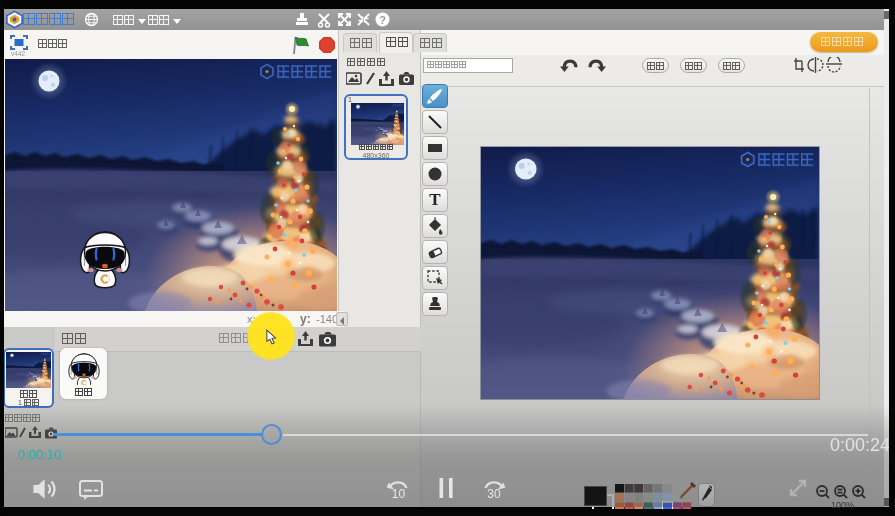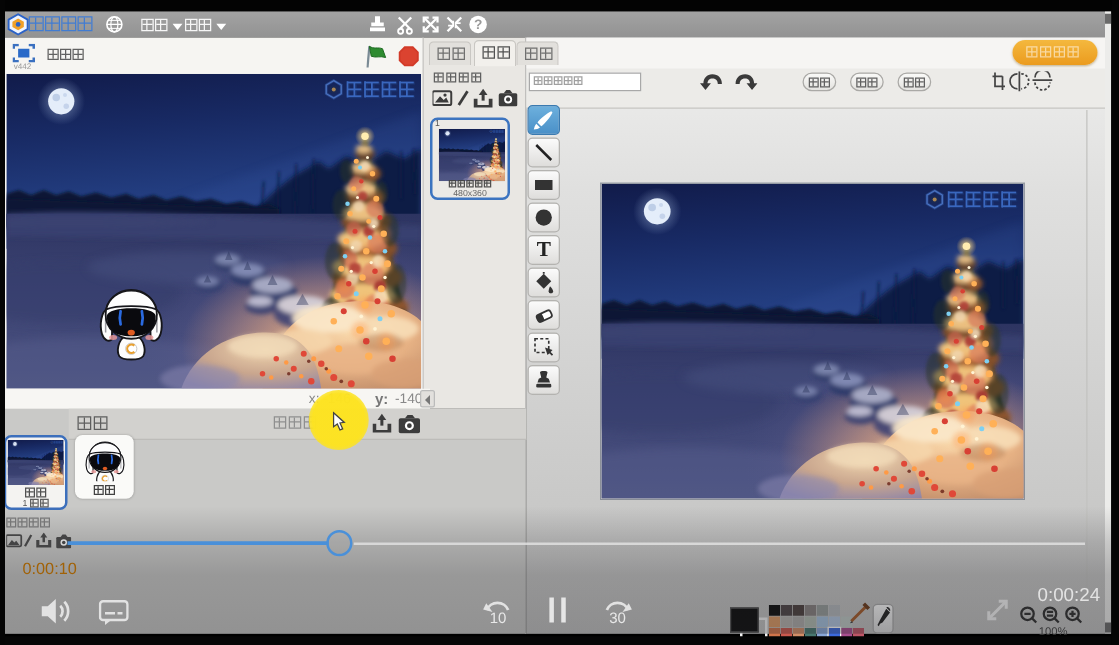--- a/index.html
+++ b/index.html
@@ -718,22 +718,22 @@
           <circle cx="6" cy="7" r="1.4" fill="#4a4a4a"></circle>
         </g>
 </svg>
 </div>
 
 <div class="ab" id="overlay" style="left:0;top:405px;width:895px;height:102px;background:linear-gradient(rgba(40,40,45,0) 0,rgba(40,40,45,.18) 28px,rgba(40,40,44,.30) 55px,rgba(40,40,44,.34) 102px)"></div>
 <div class="ab" id="controls">
 <div class="ab" style="left:54px;top:433px;width:209px;height:3px;background:#4a90d9"></div>
 <div class="ab" style="left:283px;top:433.5px;width:585px;height:2px;background:rgba(228,228,228,.8)"></div>
 <div class="ab" style="left:261px;top:424px;width:21px;height:21px;border:2.5px solid #4a90d9;border-radius:50%;background:rgba(150,150,150,.2)"></div>
-<span class="ab" style="left:18px;top:447px;font-size:13px;color:#a16207">0:00:10</span>
-<span class="ab" style="left:830px;top:468px;font-size:15px;color:#e2e2e2">0:00:24</span>
+<span class="ab" style="left:18px;top:447px;font-size:13px;color:#14b8a6">0:00:10</span>
+<span class="ab" style="left:830px;top:435px;font-size:18px;color:#e2e2e2">0:00:24</span>
 <svg class="ab" style="left:32px;top:476px" width="27" height="26" viewBox="0 0 25 24" fill="none" stroke="#e2e2e2" stroke-width="2">
 <path d="M2,9 L6,9 L11,4.5 L11,19.5 L6,15 L2,15 Z" fill="#e2e2e2" stroke-width="1.4"></path>
 <path d="M15,8 A5.5,5.5 0 0 1 15,16"></path>
 <path d="M18,5 A10,10 0 0 1 18,19"></path>
 </svg>
 <svg class="ab" style="left:79px;top:480px" width="24" height="21" viewBox="0 0 24 21">
 <rect x="1" y="1" width="22" height="15" rx="2.5" fill="none" stroke="#e2e2e2" stroke-width="2"></rect>
 <polygon points="5,16 10,16 5,20" fill="#e2e2e2"></polygon>
 <line x1="5" y1="10.5" x2="13" y2="10.5" stroke="#e2e2e2" stroke-width="2"></line>
 <line x1="15" y1="10.5" x2="19" y2="10.5" stroke="#e2e2e2" stroke-width="2"></line>

